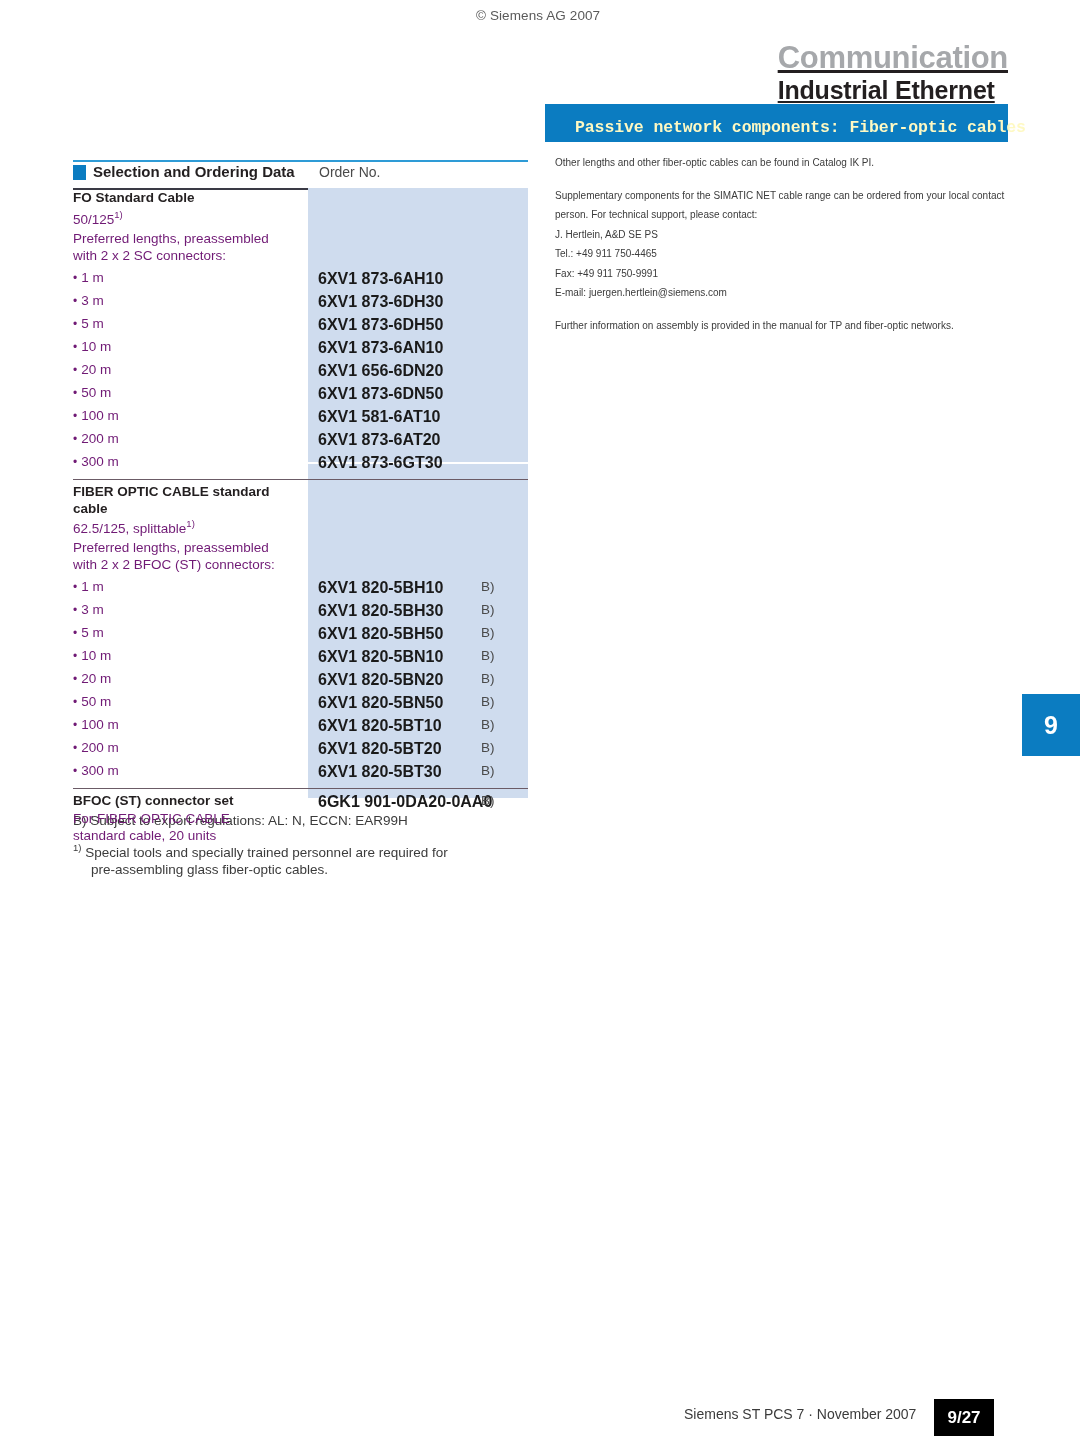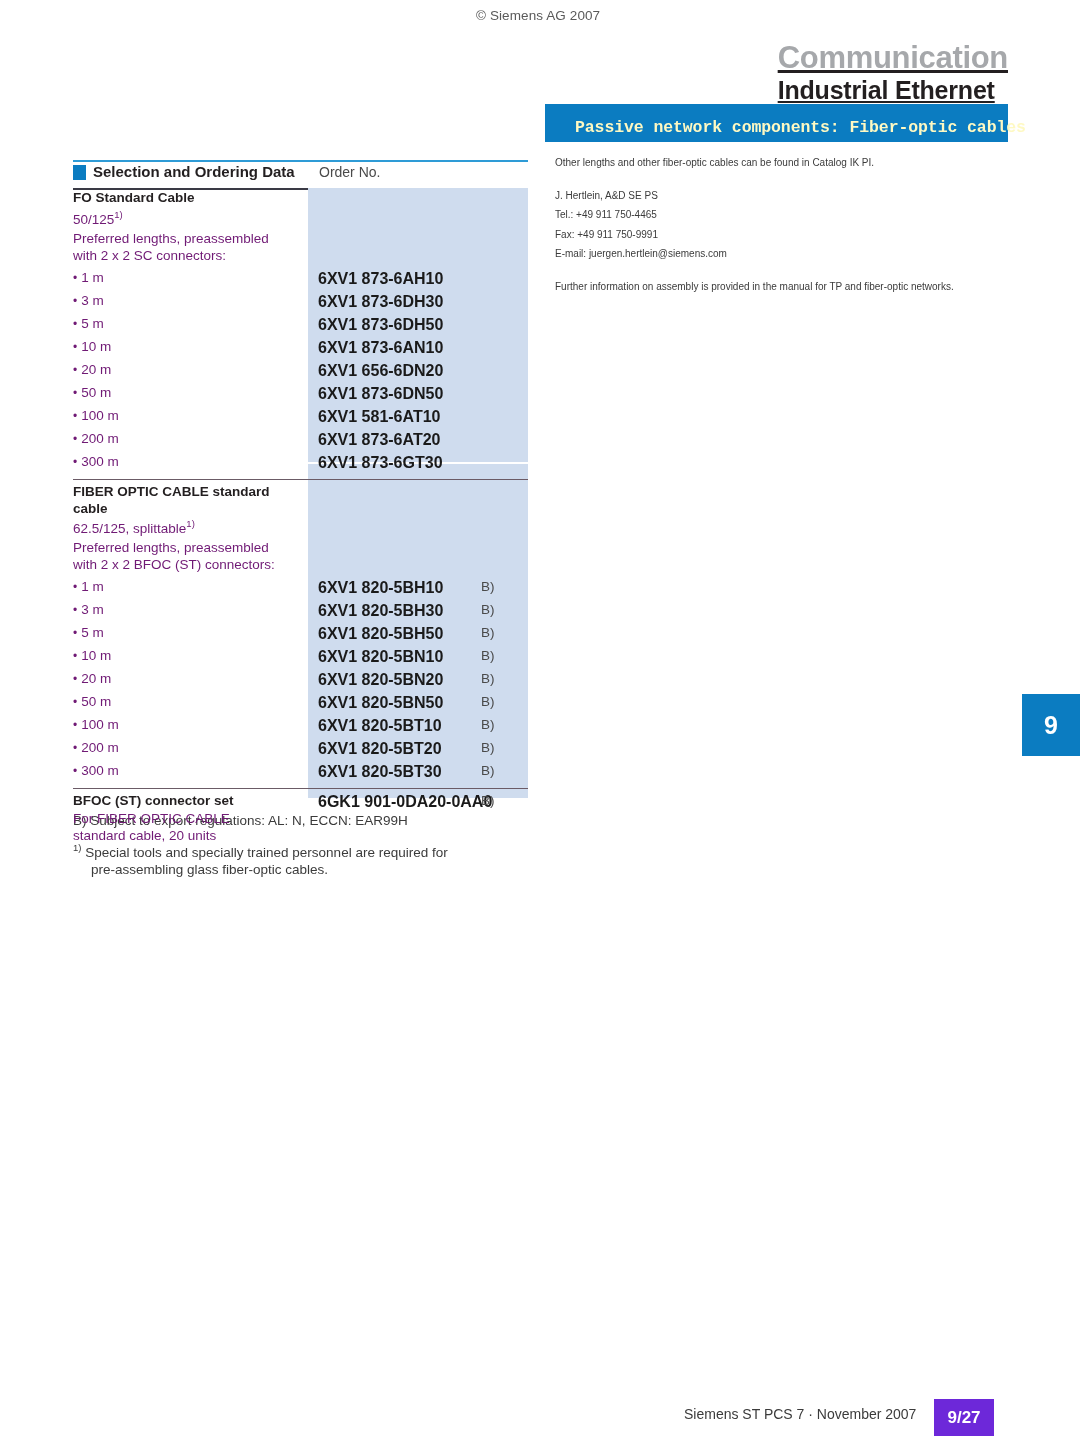--- a/index.html
+++ b/index.html
@@ -227,21 +227,21 @@
     top: 1406px;
     font-size: 14px;
     color: #3b3b3b;
   }
   .footer-page {
     position: absolute;
     left: 934px;
     top: 1399px;
     width: 60px;
     height: 37px;
-    background: #6d28d9;
+    background: #000000;
     color: #ffffff;
     font-size: 17px;
     font-weight: bold;
     display: flex;
     align-items: center;
     justify-content: center;
   }
 </style>
 </head>
 <body>
@@ -410,20 +410,21 @@
   <div class="fn-b">B) Subject to export regulations: AL: N, ECCN: EAR99H</div>
   <div class="fn-1">
     <span class="sup">1)</span>
     <span>Special tools and specially trained personnel are required for</span><br>
     <span style="margin-left:18px;display:inline-block;">pre-assembling glass fiber-optic cables.</span>
   </div>
 </div>
 
 <div class="right-col">
   <p>Other lengths and other fiber-optic cables can be found in Catalog IK PI.</p>
+  <p style="margin-bottom:0;">Supplementary components for the SIMATIC NET cable range can be ordered from your local contact person. For technical support, please contact:</p>
   <div class="contact-lines">
     <div>J. Hertlein, A&amp;D SE PS</div>
     <div>Tel.: +49 911 750-4465</div>
     <div>Fax: +49 911 750-9991</div>
     <div>E-mail: juergen.hertlein@siemens.com</div>
   </div>
   <p>Further information on assembly is provided in the manual for TP and fiber-optic networks.</p>
 </div>
 
 <div class="side-tab">

